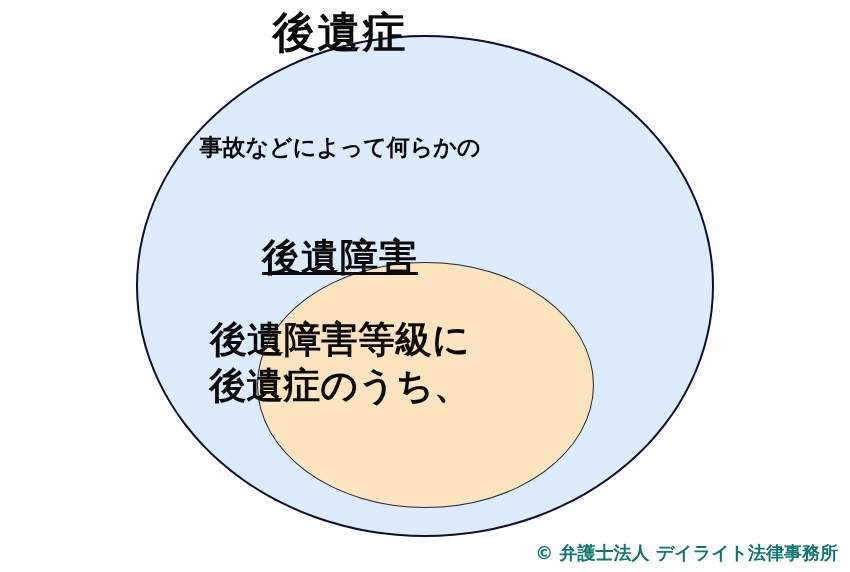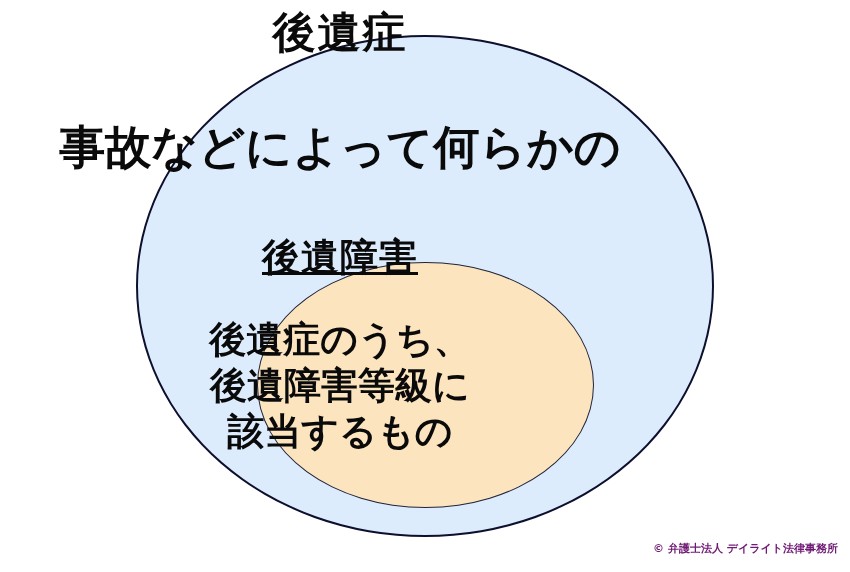--- a/index.html
+++ b/index.html
@@ -3,39 +3,38 @@
 <meta charset="utf-8">
 <style>
   html, body { margin:0; padding:0; }
   body { width:850px; height:572px; background:#ffffff; position:relative; overflow:hidden;
          font-family:"DejaVu Sans", "Liberation Sans", sans-serif; }
   .ellipse { position:absolute; border-radius:50%; box-sizing:border-box; }
   #outer { left:136px; top:35px; width:578px; height:502px; background:#dcecfc; border:2.5px solid #0d0f2e; }
   #inner { left:257px; top:262px; width:337px; height:246px; background:#fce4bf; border:1.5px solid #22243a; }
   .txt { position:absolute; left:0; width:680px; text-align:center; color:#0a0a0a; font-weight:bold; white-space:nowrap; }
   #outer-title { top:4px; font-size:43px; letter-spacing:2px; }
-  #outer-desc { top:124px; font-size:46px; line-height:46px; }
+  #outer-desc { top:124px; font-size:23px; line-height:46px; }
   #inner-title { top:232px; font-size:38px; letter-spacing:1px;text-decoration:underline; }
   #inner-desc { top:317px; font-size:37px; line-height:46px; }
-  #copyright { position:absolute; right:12px; top:541px; font-size:11px; color:#701a75; font-weight:bold; }
+  #copyright { position:absolute; right:12px; top:541px; font-size:18px; color:#0f766e; font-weight:bold; }
   .line { display:block; }
 </style>
 </head>
 <body>
 
 <div id="outer" class="ellipse"></div>
 <div id="inner" class="ellipse"></div>
 
 <div id="outer-title" class="txt">後遺症</div>
 
 <div id="outer-desc" class="txt">
   <span class="line">事故などによって何らかの</span>
 </div>
 
 <div id="inner-title" class="txt">後遺障害</div>
 
 <div id="inner-desc" class="txt">
+  <span class="line">後遺障害等級に</span>
   <span class="line">後遺症のうち、</span>
-  <span class="line">後遺障害等級に</span>
-  <span class="line">該当するもの</span>
 </div>
 
 <div id="copyright">© 弁護士法人 デイライト法律事務所</div>
 
 </body></html>

